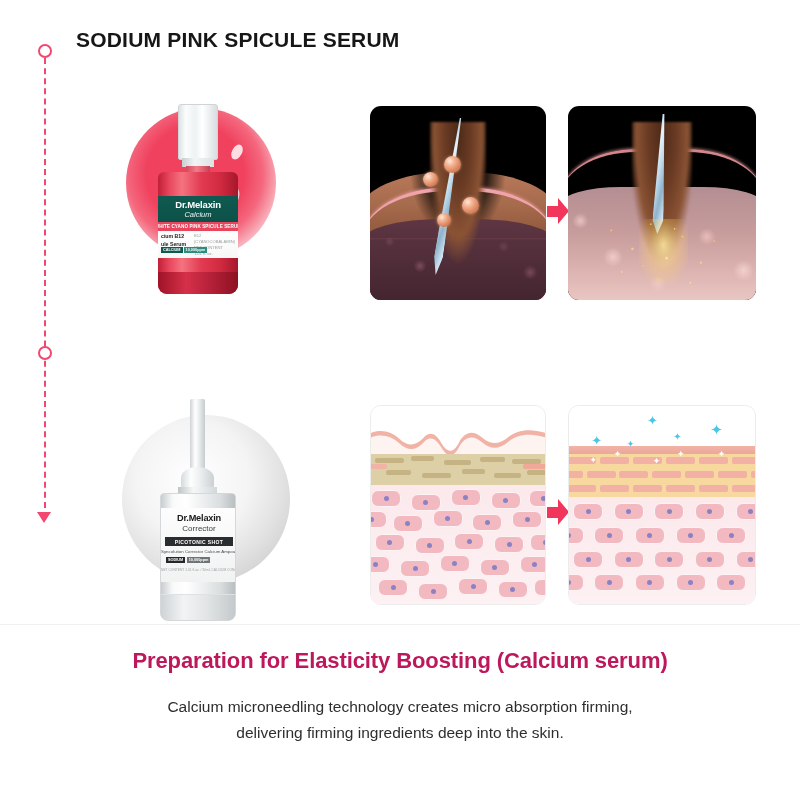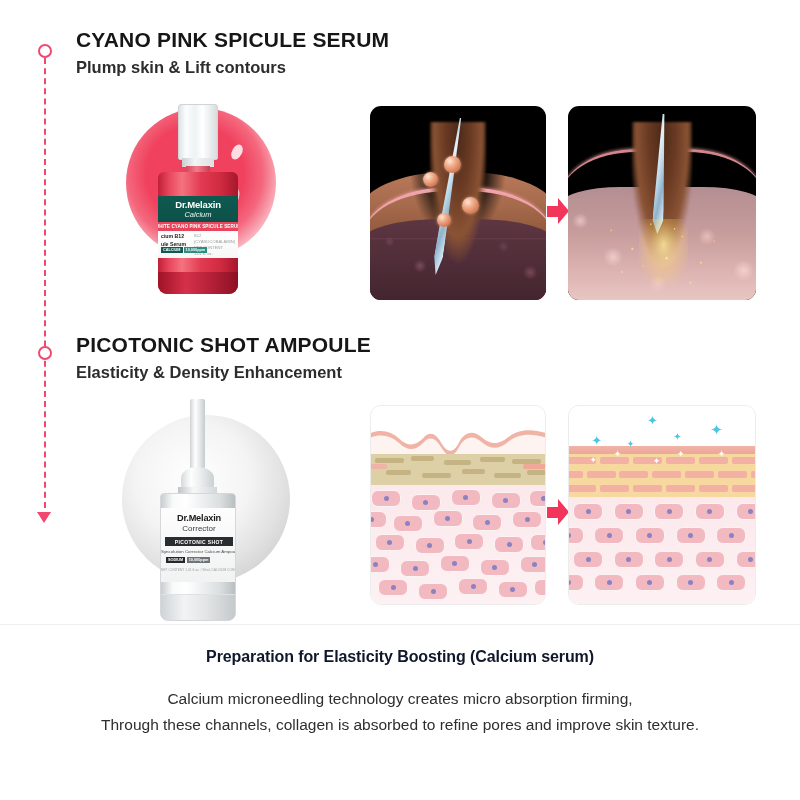--- a/index.html
+++ b/index.html
@@ -354,42 +354,41 @@
 
   
   #divider {
     position:absolute; left:0; top:624px; width:800px; height:1px;
     background:#f0f0f0;
   }
   #footer {
     position:absolute; left:0; top:648px; width:800px; text-align:center;
   }
   #footer .ftitle {
-    font-size:16px; font-weight:700; color:#0f172a; letter-spacing:-.1px;
+    font-size:22px; font-weight:700; color:#be185d; letter-spacing:-.1px;
   }
   #footer .fbody { margin-top:20px; }
   #footer .fbody .ln {
     font-size:15.5px; color:#2e2e2e; line-height:26px;
   }
 </style>
 </head>
 <body>
 
 <div id="timeline">
   <div class="rail"></div>
   <div class="node n1"></div>
   <div class="node n2"></div>
   <div class="arrowhead"></div>
 </div>
 
 <div class="section s1">
 
   <div class="head">
-    <div class="title">CYANO PINK SPICULE SERUM</div>
-    <div class="sub">Plump skin &amp; Lift contours</div>
+    <div class="title">SODIUM PINK SPICULE SERUM</div>
   </div>
 
   <div class="bottle-wrap">
     <div class="glow pink"></div>
     <div class="bottle b1">
       <div class="cap"></div>
       <div class="collar"></div>
       <div class="neck"></div>
       <div class="body">
         <div class="fluid"></div>
@@ -445,24 +444,20 @@
       <div class="funnel"></div>
       <div class="needle big"></div>
       <div class="glowburst"></div>
       <div class="sparkles"></div>
     </div>
   </div>
 </div>
 
 <div class="section s2">
 
-  <div class="head">
-    <div class="title">PICOTONIC SHOT AMPOULE</div>
-    <div class="sub">Elasticity &amp; Density Enhancement</div>
-  </div>
 
   <div class="bottle-wrap">
     <div class="glow silver"></div>
     <div class="bottle b2">
       <div class="dcap"></div>
       <div class="dshoulder"></div>
       <div class="dcollar"></div>
       <div class="body">
         <div class="fluid"></div>
         <div class="label">
@@ -596,15 +591,15 @@
     </div>
   </div>
 </div>
 
 <div id="divider"></div>
 
 <div id="footer">
   <div class="ftitle">Preparation for Elasticity Boosting (Calcium serum)</div>
   <div class="fbody">
     <div class="ln">Calcium microneedling technology creates micro absorption firming,</div>
-    <div class="ln">Through these channels, collagen is absorbed to refine pores and improve skin texture.</div>
+    <div class="ln">delivering firming ingredients deep into the skin.</div>
   </div>
 </div>
 
 </body></html>

